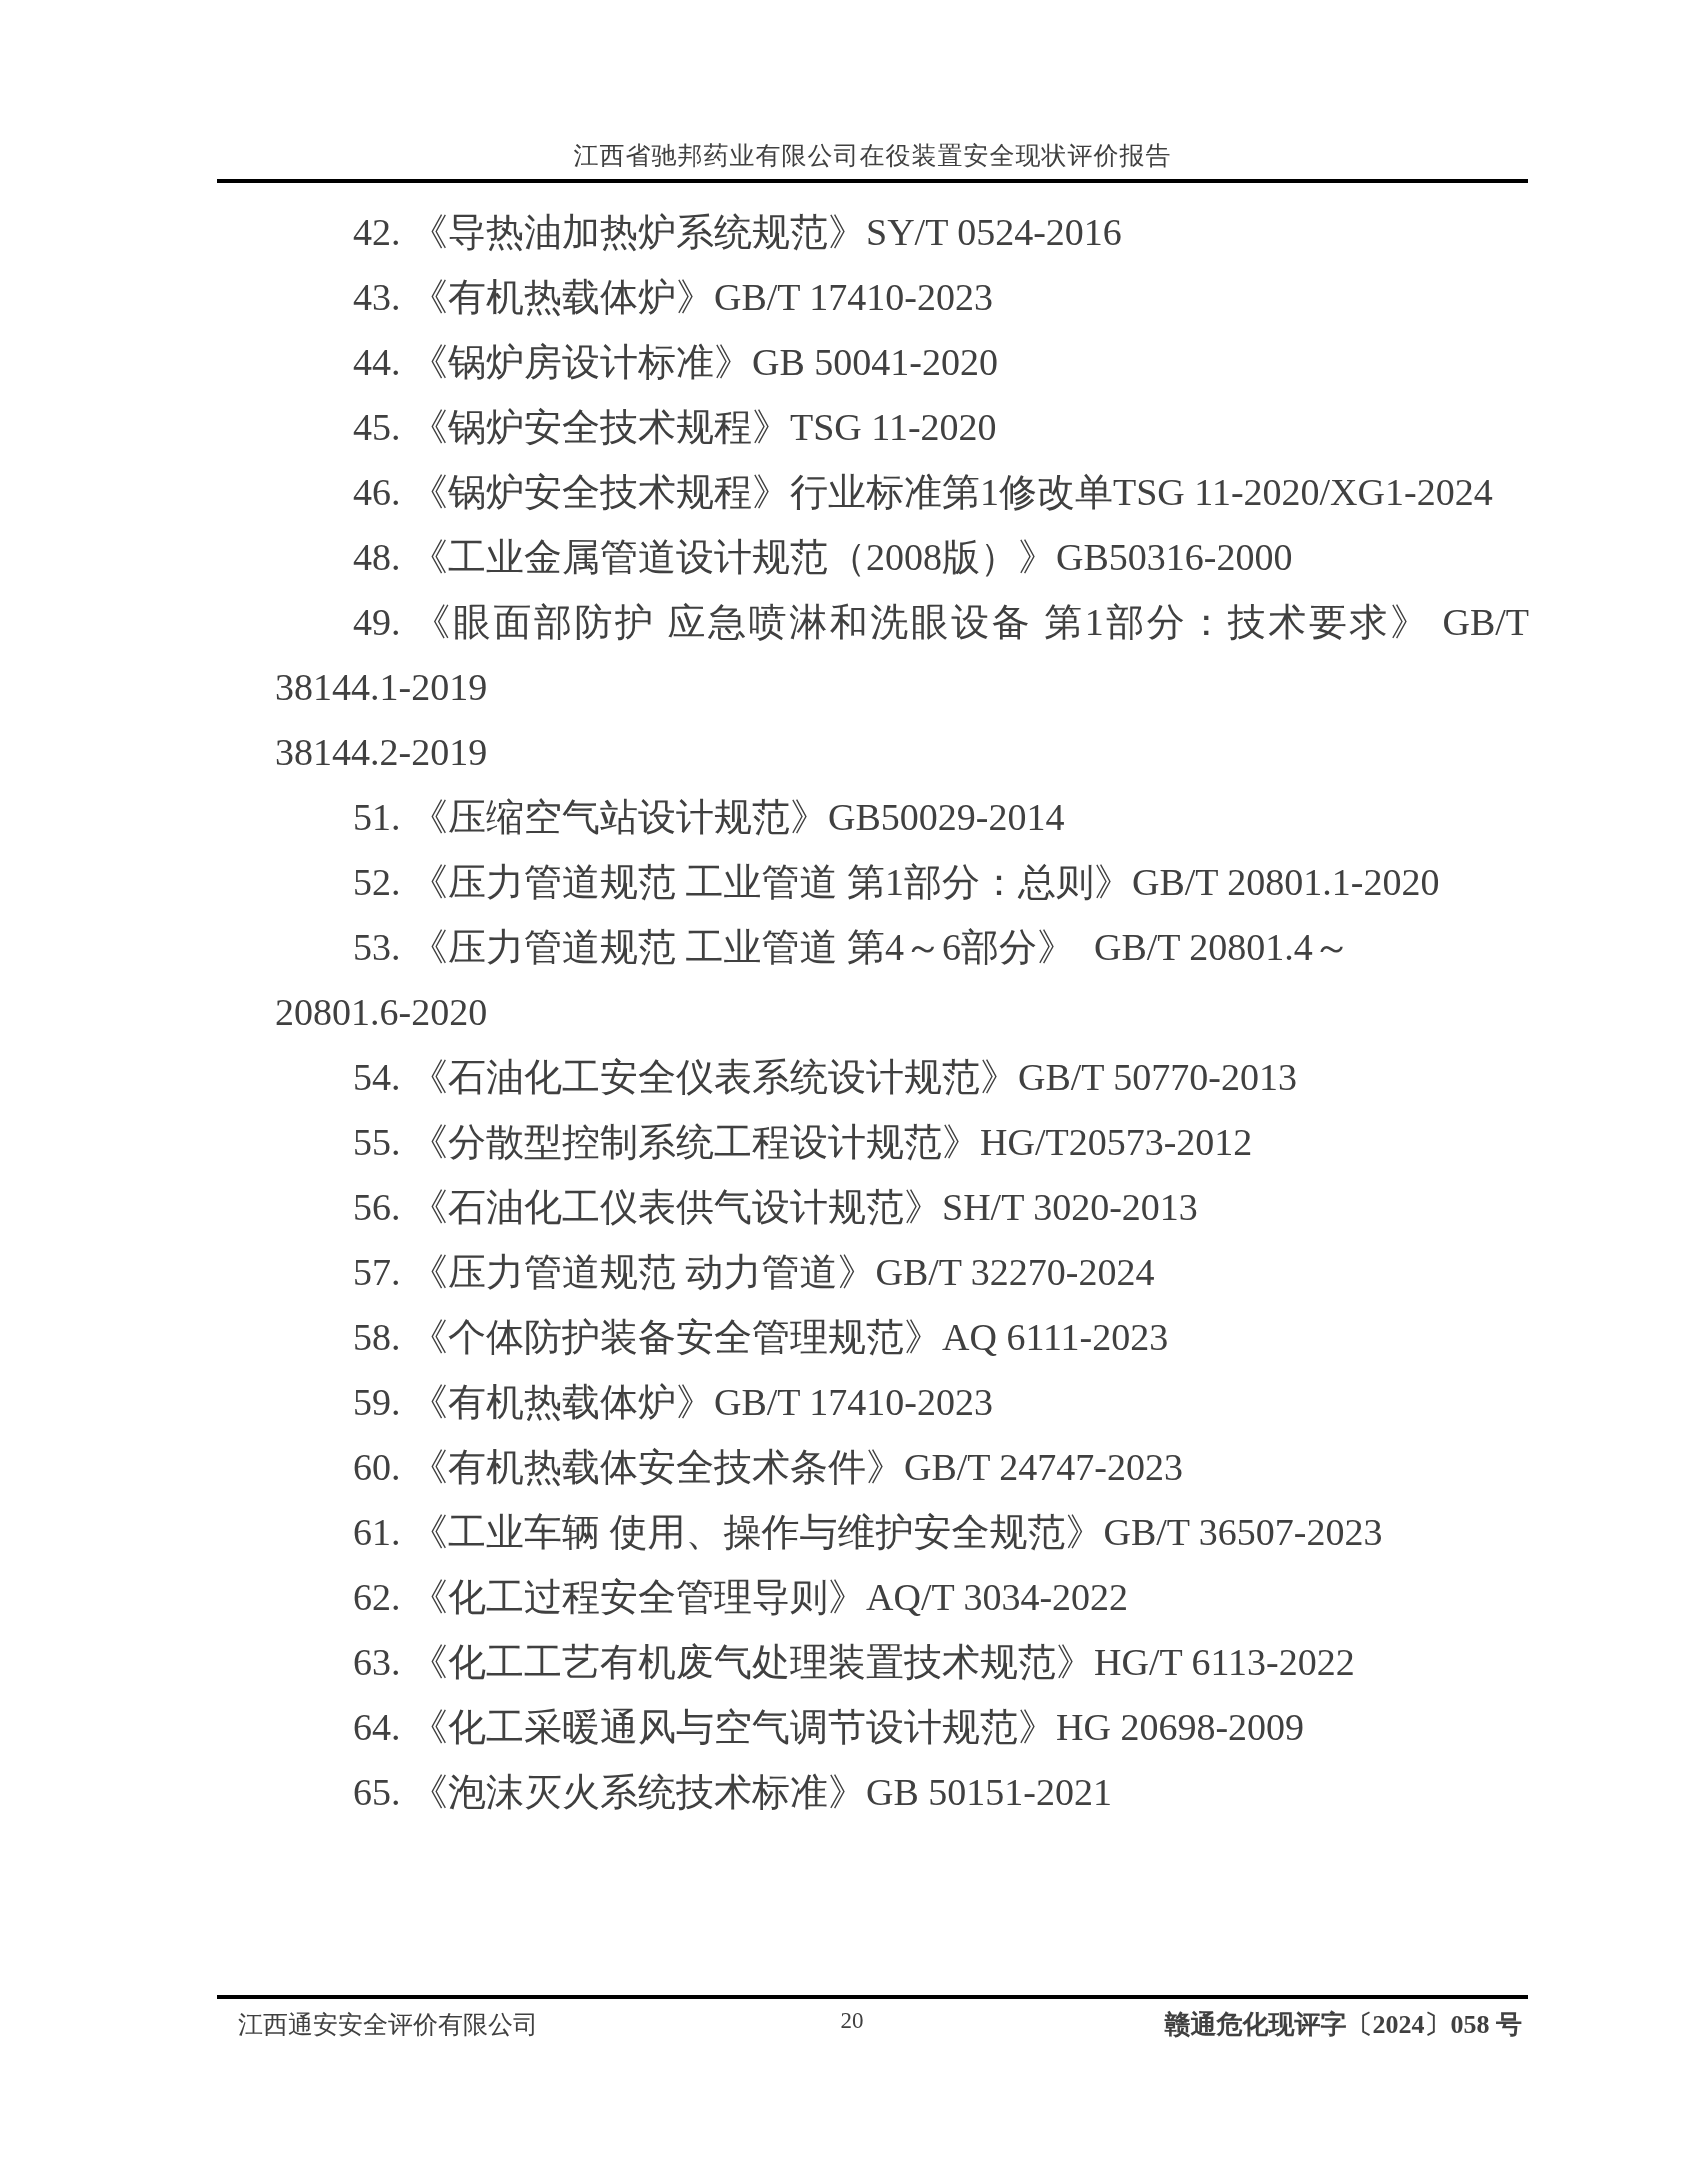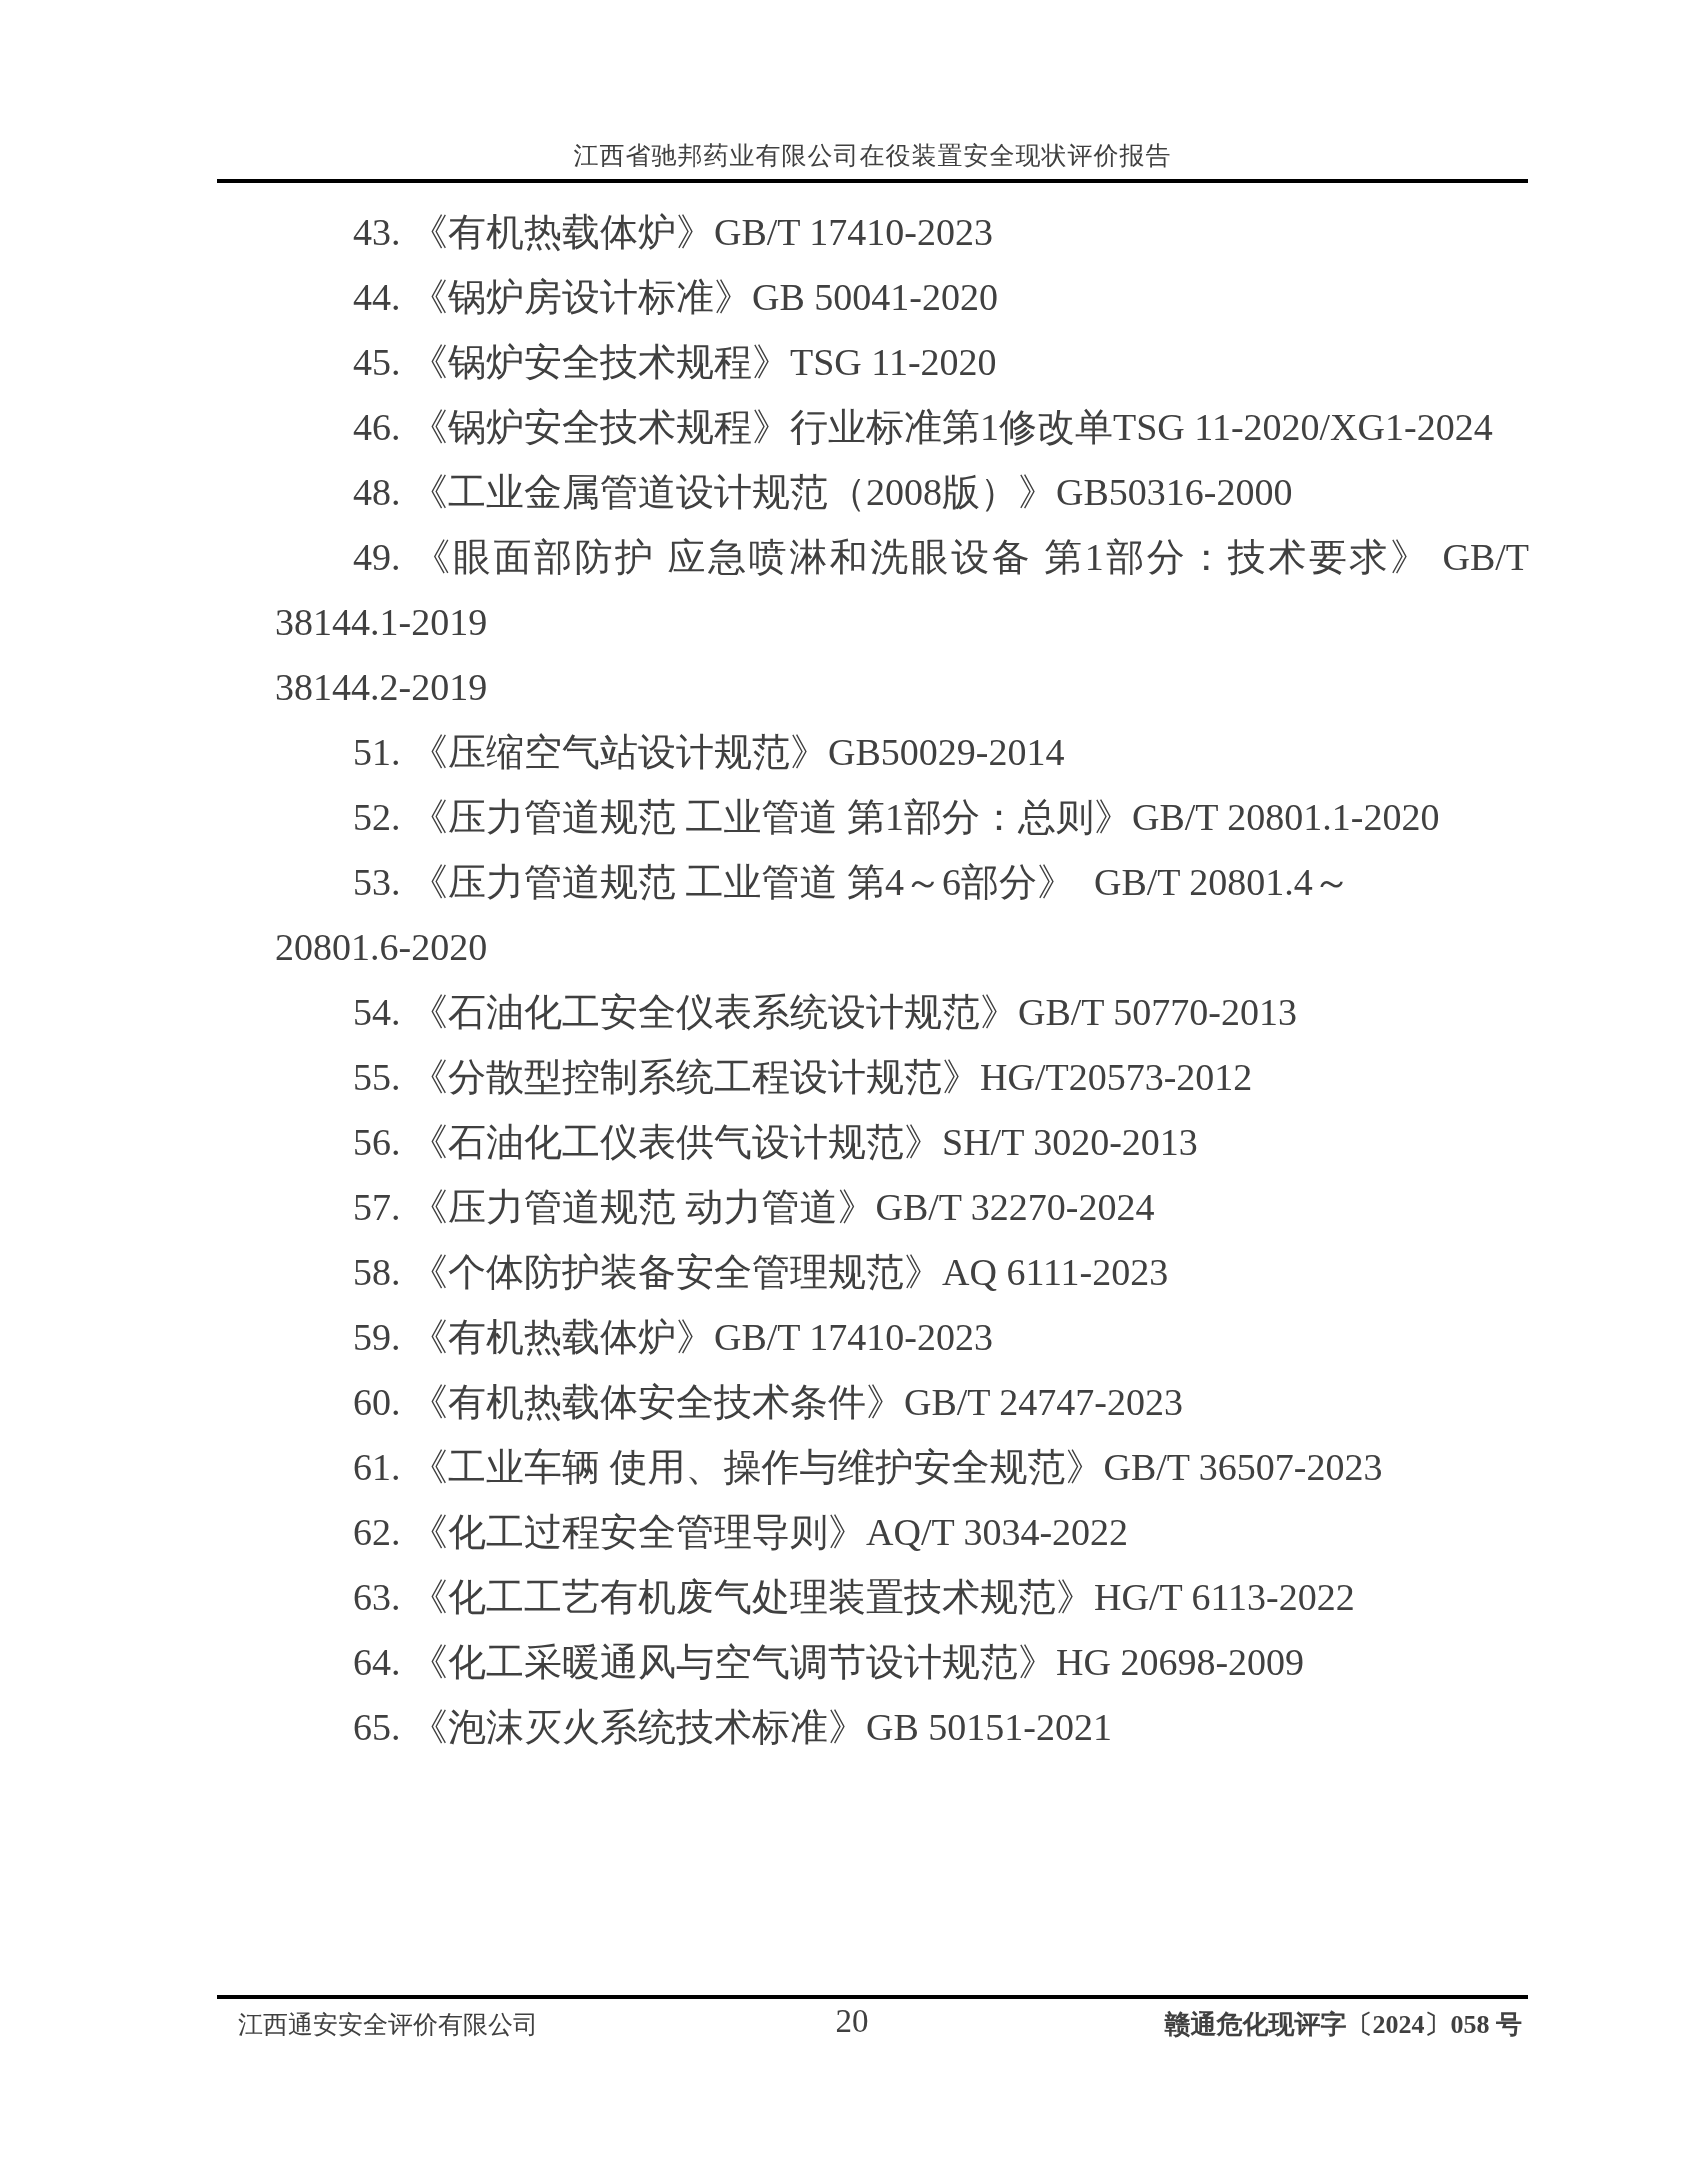--- a/index.html
+++ b/index.html
@@ -64,21 +64,21 @@
     font-size:25px;
     line-height:28px;
     text-align:center;
   }
   .footer-page{
     position:absolute;
     top:2007px;
     left:217px;
     width:1270px;
     text-align:center;
-    font-size:33px;
+    font-size:23px;
     line-height:28px;
   }
   .footer-doc{
     position:absolute;
     top:2010px;
     right:161px;
     font-size:26px;
     line-height:30px;
     font-weight:bold;
   }
@@ -86,20 +86,21 @@
 </head>
 <body>
 
 <div class="page">
 
   <div class="header-title">江西省驰邦药业有限公司在役装置安全现状评价报告</div>
 
   <div class="header-rule"></div>
 
   <main class="content">
+      <div class="line indent">42. 《导热油加热炉系统规范》SY/T 0524-2016</div>
       <div class="line indent">43. 《有机热载体炉》GB/T 17410-2023</div>
       <div class="line indent">44. 《锅炉房设计标准》GB 50041-2020</div>
       <div class="line indent">45. 《锅炉安全技术规程》TSG 11-2020</div>
       <div class="line indent">46. 《锅炉安全技术规程》行业标准第1修改单TSG 11-2020/XG1-2024</div>
       <div class="line indent">48. 《工业金属管道设计规范（2008版）》GB50316-2000</div>
       <div class="line indent justify">49. 《眼面部防护 应急喷淋和洗眼设备 第1部分：技术要求》 GB/T</div>
       <div class="line">38144.1-2019</div>
       <div class="line">38144.2-2019</div>
       <div class="line indent">51. 《压缩空气站设计规范》GB50029-2014</div>
       <div class="line indent">52. 《压力管道规范 工业管道 第1部分：总则》GB/T 20801.1-2020</div>

